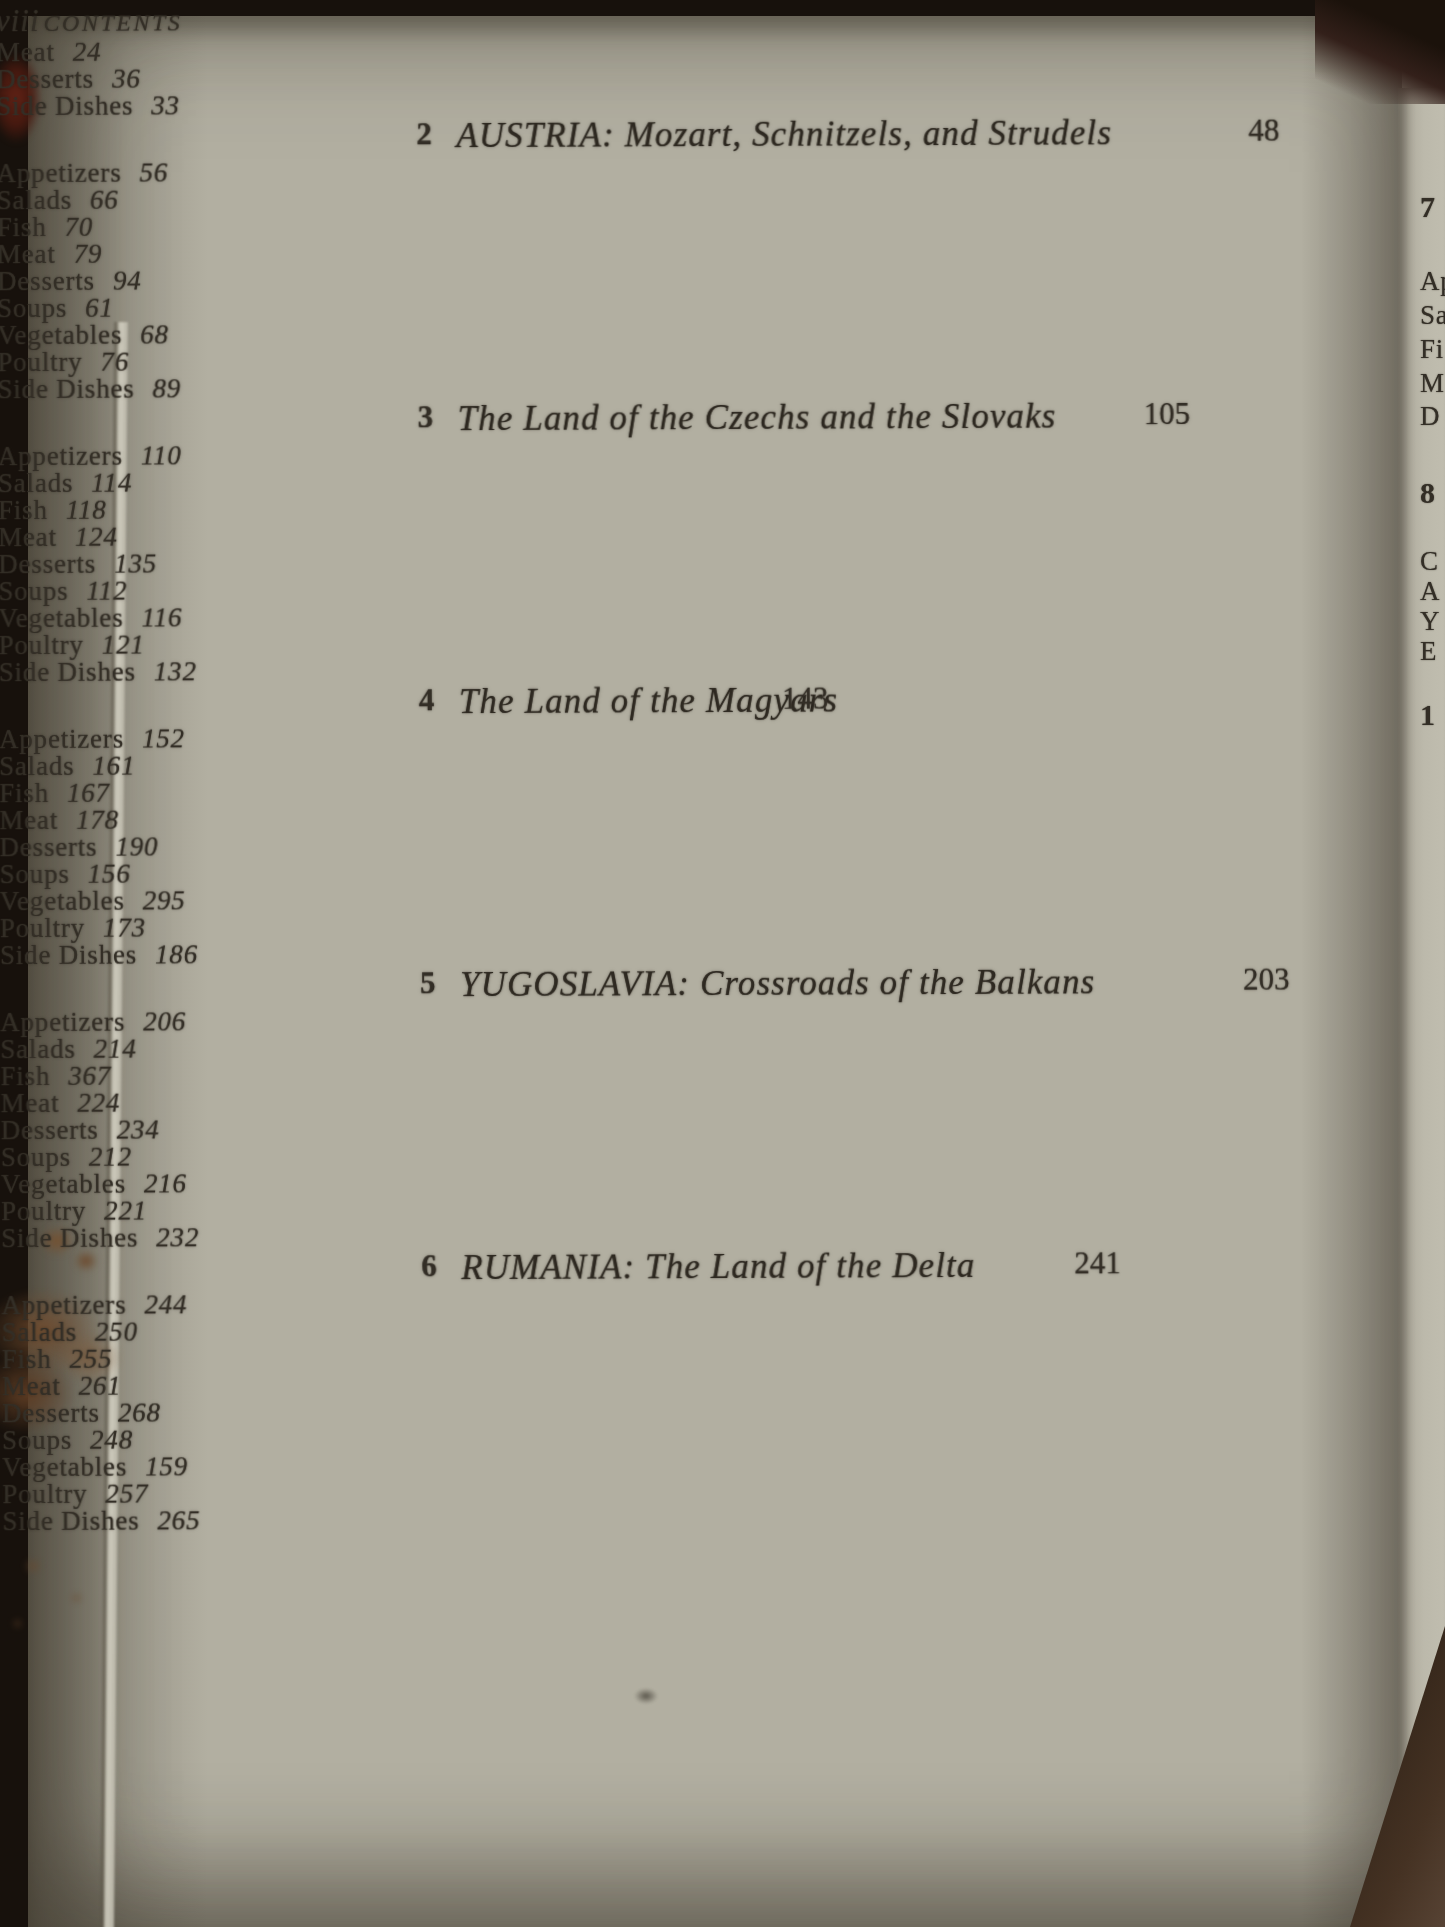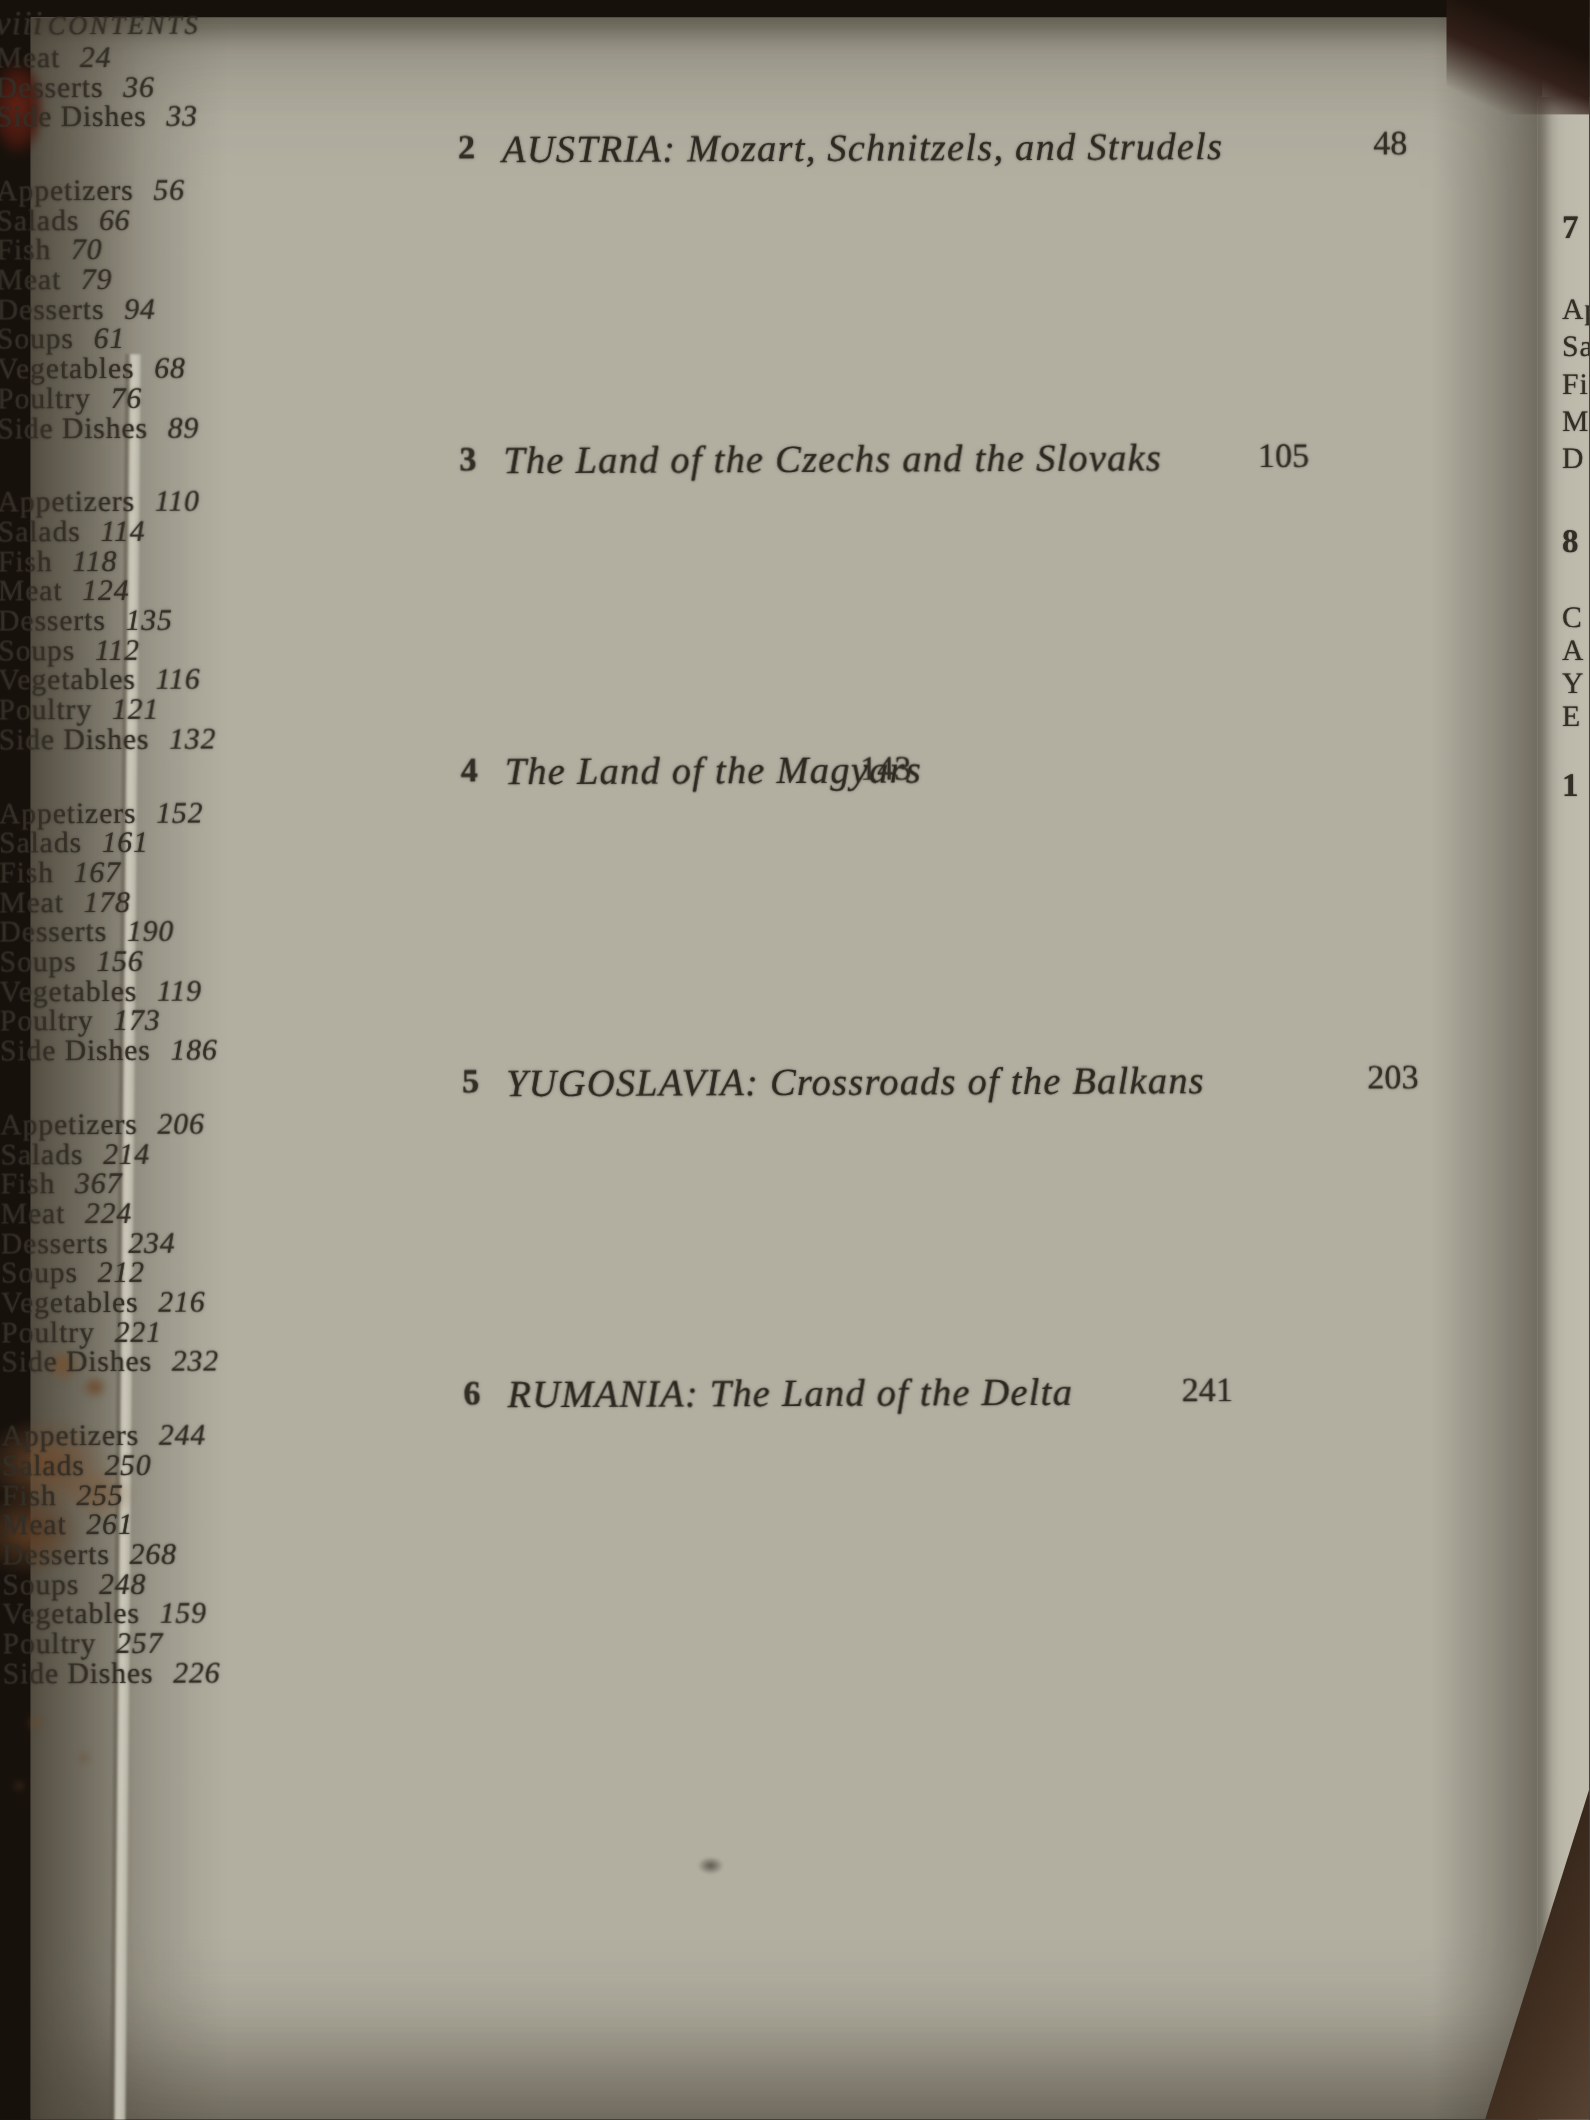--- a/index.html
+++ b/index.html
@@ -148,21 +148,21 @@
           <span class="chnum" data-name="chapter-number" style="left: 420px;">4</span>
           <span class="chtitle" data-name="chapter-title" style="left: 460px;">The Land of the Magyars</span>
           <span class="chpage" data-name="chapter-page-number" style="left: 783px;">143</span>
         </div>
         <div class="entry txt-soft" data-name="toc-entry" style="left: 420px; top: 925px;"><span class="lbl" data-name="entry-label">Appetizers</span><span class="num" data-name="entry-page-number">152</span></div>
         <div class="entry txt-soft" data-name="toc-entry" style="left: 420px; top: 962.4px;"><span class="lbl" data-name="entry-label">Salads</span><span class="num" data-name="entry-page-number">161</span></div>
         <div class="entry txt-soft" data-name="toc-entry" style="left: 420px; top: 999.8px;"><span class="lbl" data-name="entry-label">Fish</span><span class="num" data-name="entry-page-number">167</span></div>
         <div class="entry txt-soft" data-name="toc-entry" style="left: 420px; top: 1037.2px;"><span class="lbl" data-name="entry-label">Meat</span><span class="num" data-name="entry-page-number">178</span></div>
         <div class="entry txt-soft" data-name="toc-entry" style="left: 420px; top: 1074.6px;"><span class="lbl" data-name="entry-label">Desserts</span><span class="num" data-name="entry-page-number">190</span></div>
         <div class="entry txt-soft" data-name="toc-entry" style="left: 962px; top: 928px;"><span class="lbl" data-name="entry-label">Soups</span><span class="num" data-name="entry-page-number">156</span></div>
-        <div class="entry txt-soft" data-name="toc-entry" style="left: 962px; top: 965.4px;"><span class="lbl" data-name="entry-label">Vegetables</span><span class="num" data-name="entry-page-number">119</span></div>
+        <div class="entry txt-soft" data-name="toc-entry" style="left: 962px; top: 965.4px;"><span class="lbl" data-name="entry-label">Vegetables</span><span class="num" data-name="entry-page-number">295</span></div>
         <div class="entry txt-soft" data-name="toc-entry" style="left: 962px; top: 1002.8px;"><span class="lbl" data-name="entry-label">Poultry</span><span class="num" data-name="entry-page-number">173</span></div>
         <div class="entry txt-soft" data-name="toc-entry" style="left: 962px; top: 1040.2px;"><span class="lbl" data-name="entry-label">Side Dishes</span><span class="num" data-name="entry-page-number">186</span></div>
         <div class="chapter-heading txt-soft" data-name="chapter-heading" style="top: 1140px;">
           <span class="chnum" data-name="chapter-number" style="left: 420px;">5</span>
           <span class="chtitle" data-name="chapter-title" style="left: 460px;">YUGOSLAVIA: Crossroads of the Balkans</span>
           <span class="chpage" data-name="chapter-page-number" style="left: 1243px;">203</span>
         </div>
         <div class="entry txt-soft" data-name="toc-entry" style="left: 420px; top: 1218px;"><span class="lbl" data-name="entry-label">Appetizers</span><span class="num" data-name="entry-page-number">206</span></div>
         <div class="entry txt-soft" data-name="toc-entry" style="left: 420px; top: 1255.4px;"><span class="lbl" data-name="entry-label">Salads</span><span class="num" data-name="entry-page-number">214</span></div>
         <div class="entry txt-soft" data-name="toc-entry" style="left: 420px; top: 1292.8px;"><span class="lbl" data-name="entry-label">Fish</span><span class="num" data-name="entry-page-number">367</span></div>
@@ -178,18 +178,18 @@
           <span class="chpage" data-name="chapter-page-number" style="left: 1073px;">241</span>
         </div>
         <div class="entry txt-soft" data-name="toc-entry" style="left: 420px; top: 1515px;"><span class="lbl" data-name="entry-label">Appetizers</span><span class="num" data-name="entry-page-number">244</span></div>
         <div class="entry txt-soft" data-name="toc-entry" style="left: 420px; top: 1552.4px;"><span class="lbl" data-name="entry-label">Salads</span><span class="num" data-name="entry-page-number">250</span></div>
         <div class="entry txt-soft" data-name="toc-entry" style="left: 420px; top: 1589.8px;"><span class="lbl" data-name="entry-label">Fish</span><span class="num" data-name="entry-page-number">255</span></div>
         <div class="entry txt-soft" data-name="toc-entry" style="left: 420px; top: 1627.2px;"><span class="lbl" data-name="entry-label">Meat</span><span class="num" data-name="entry-page-number">261</span></div>
         <div class="entry txt-soft" data-name="toc-entry" style="left: 420px; top: 1664.6px;"><span class="lbl" data-name="entry-label">Desserts</span><span class="num" data-name="entry-page-number">268</span></div>
         <div class="entry txt-soft" data-name="toc-entry" style="left: 962px; top: 1529px;"><span class="lbl" data-name="entry-label">Soups</span><span class="num" data-name="entry-page-number">248</span></div>
         <div class="entry txt-soft" data-name="toc-entry" style="left: 962px; top: 1566.4px;"><span class="lbl" data-name="entry-label">Vegetables</span><span class="num" data-name="entry-page-number">159</span></div>
         <div class="entry txt-soft" data-name="toc-entry" style="left: 962px; top: 1603.8px;"><span class="lbl" data-name="entry-label">Poultry</span><span class="num" data-name="entry-page-number">257</span></div>
-        <div class="entry txt-soft" data-name="toc-entry" style="left: 962px; top: 1641.2px;"><span class="lbl" data-name="entry-label">Side Dishes</span><span class="num" data-name="entry-page-number">226</span></div>
+        <div class="entry txt-soft" data-name="toc-entry" style="left: 962px; top: 1641.2px;"><span class="lbl" data-name="entry-label">Side Dishes</span><span class="num" data-name="entry-page-number">265</span></div>
       </div>
   </div>
 
   <div class="smudge" data-name="smudge-mark"></div>
 </div>
 
 </body></html>

